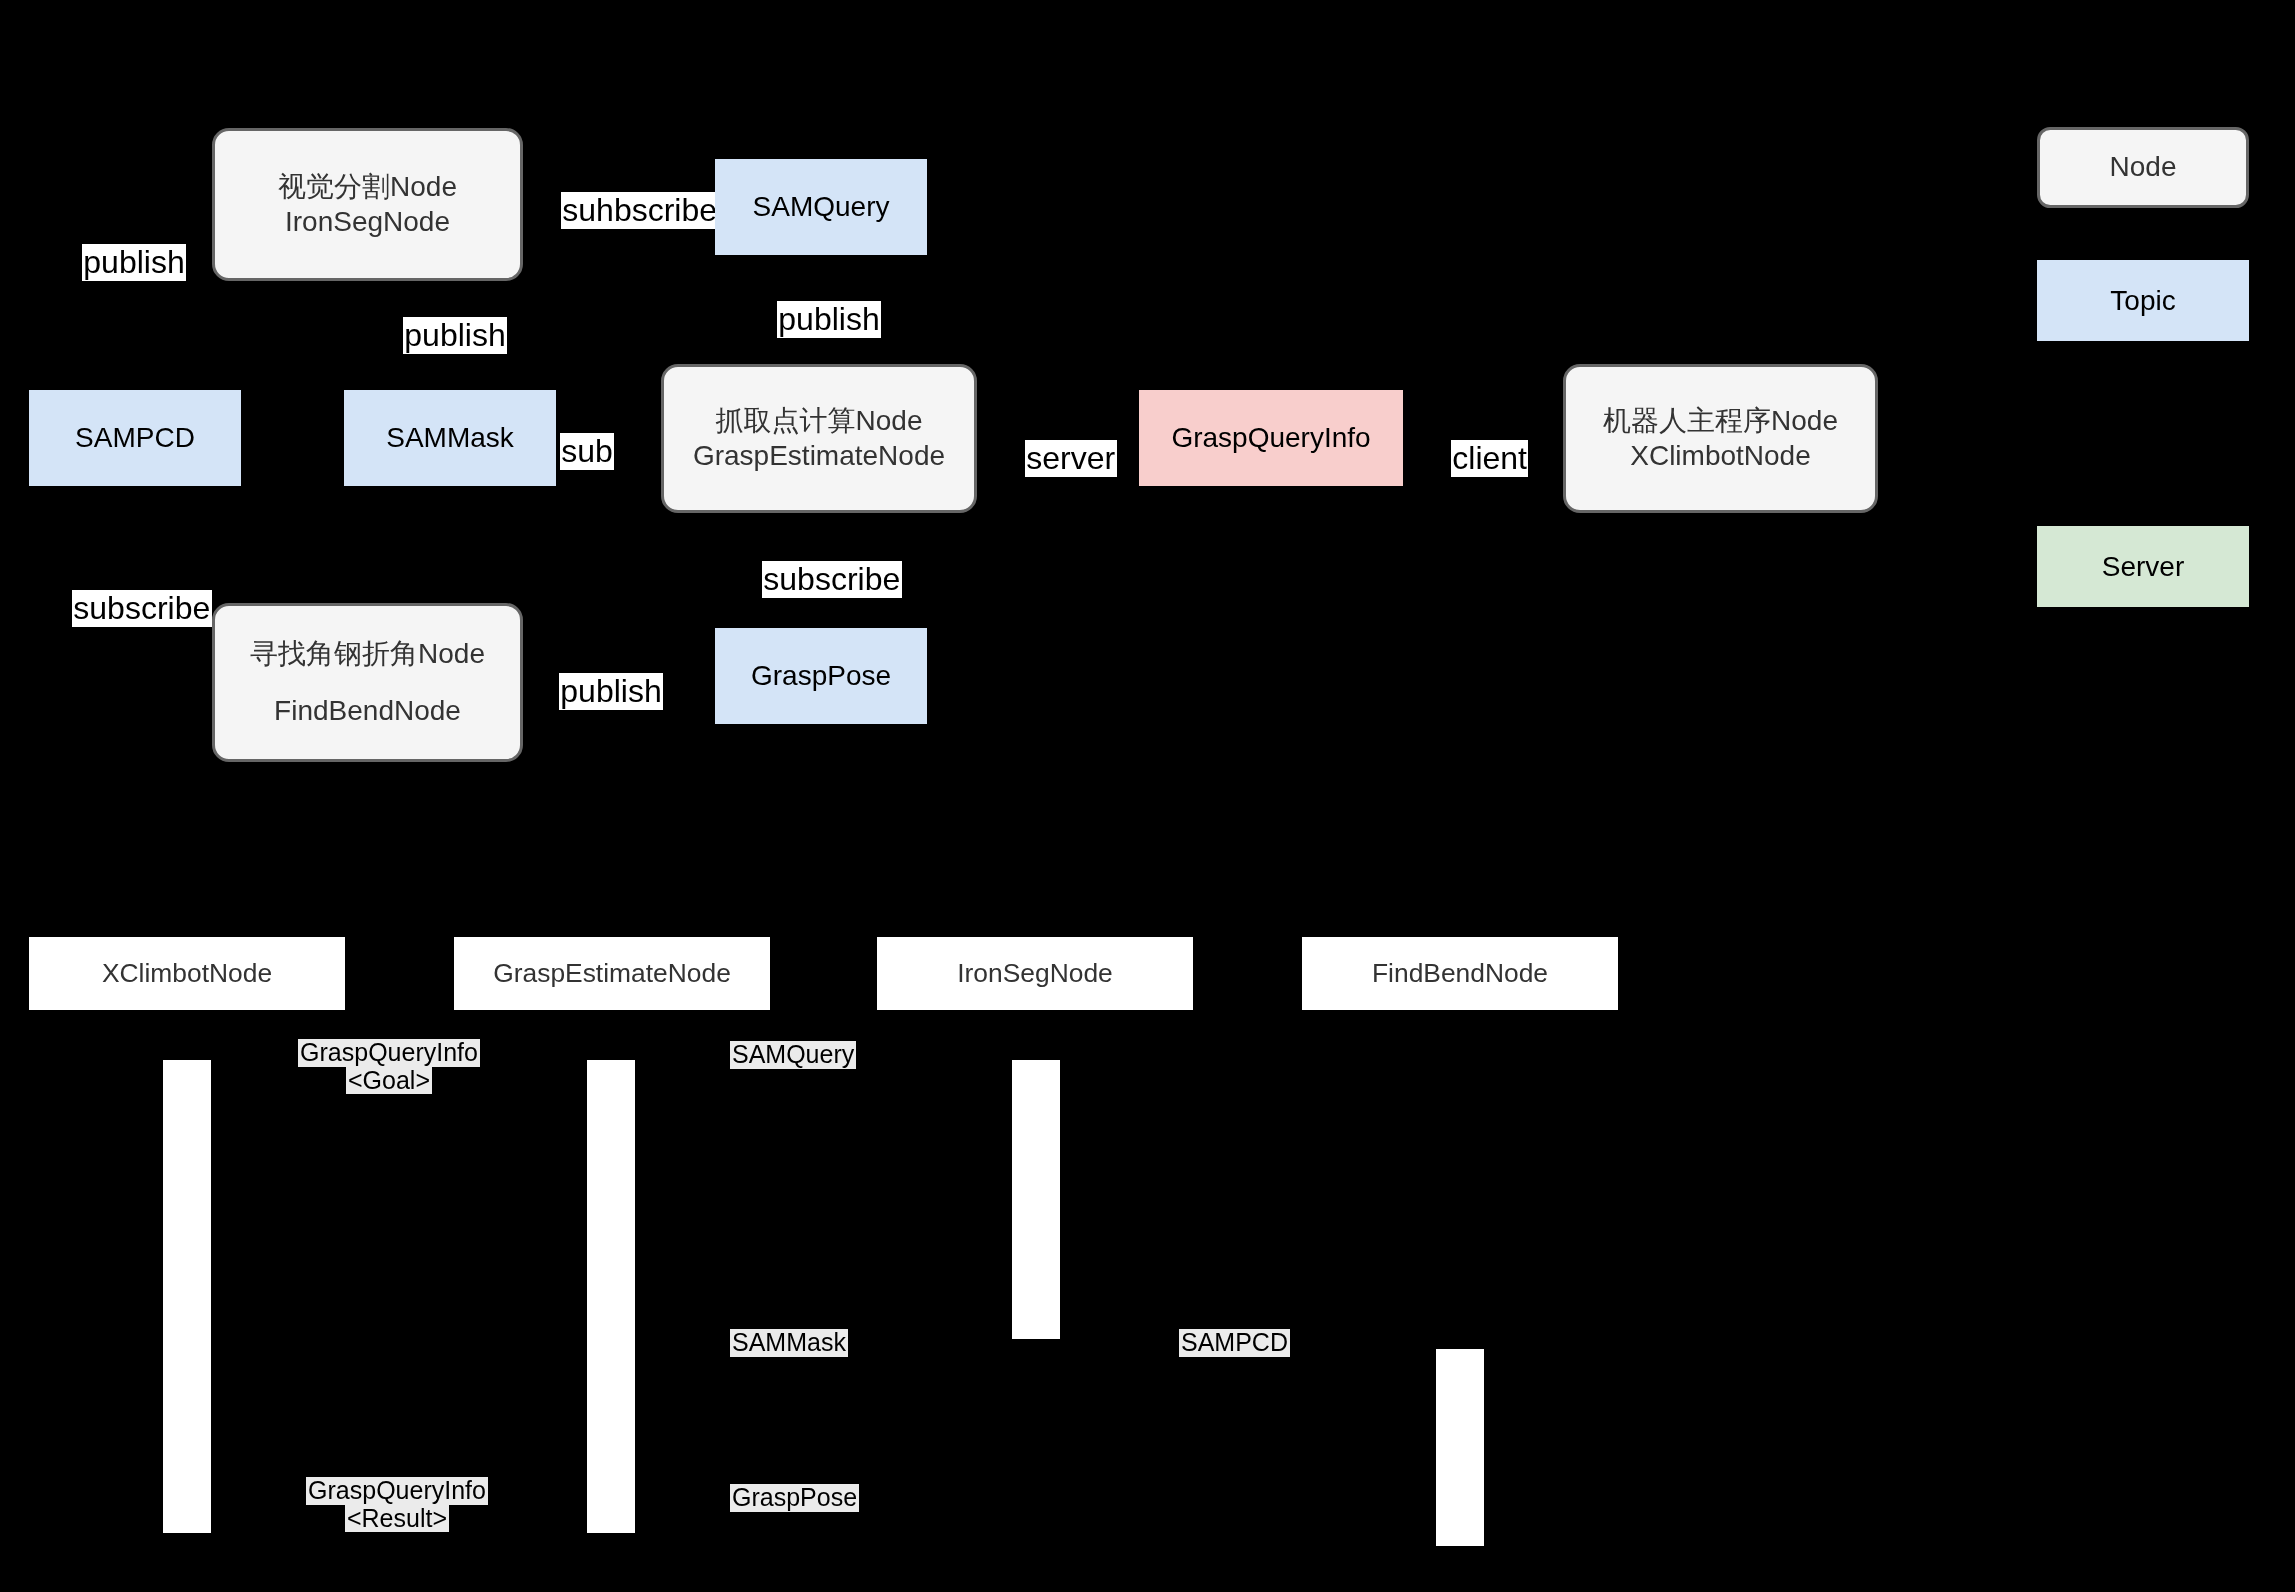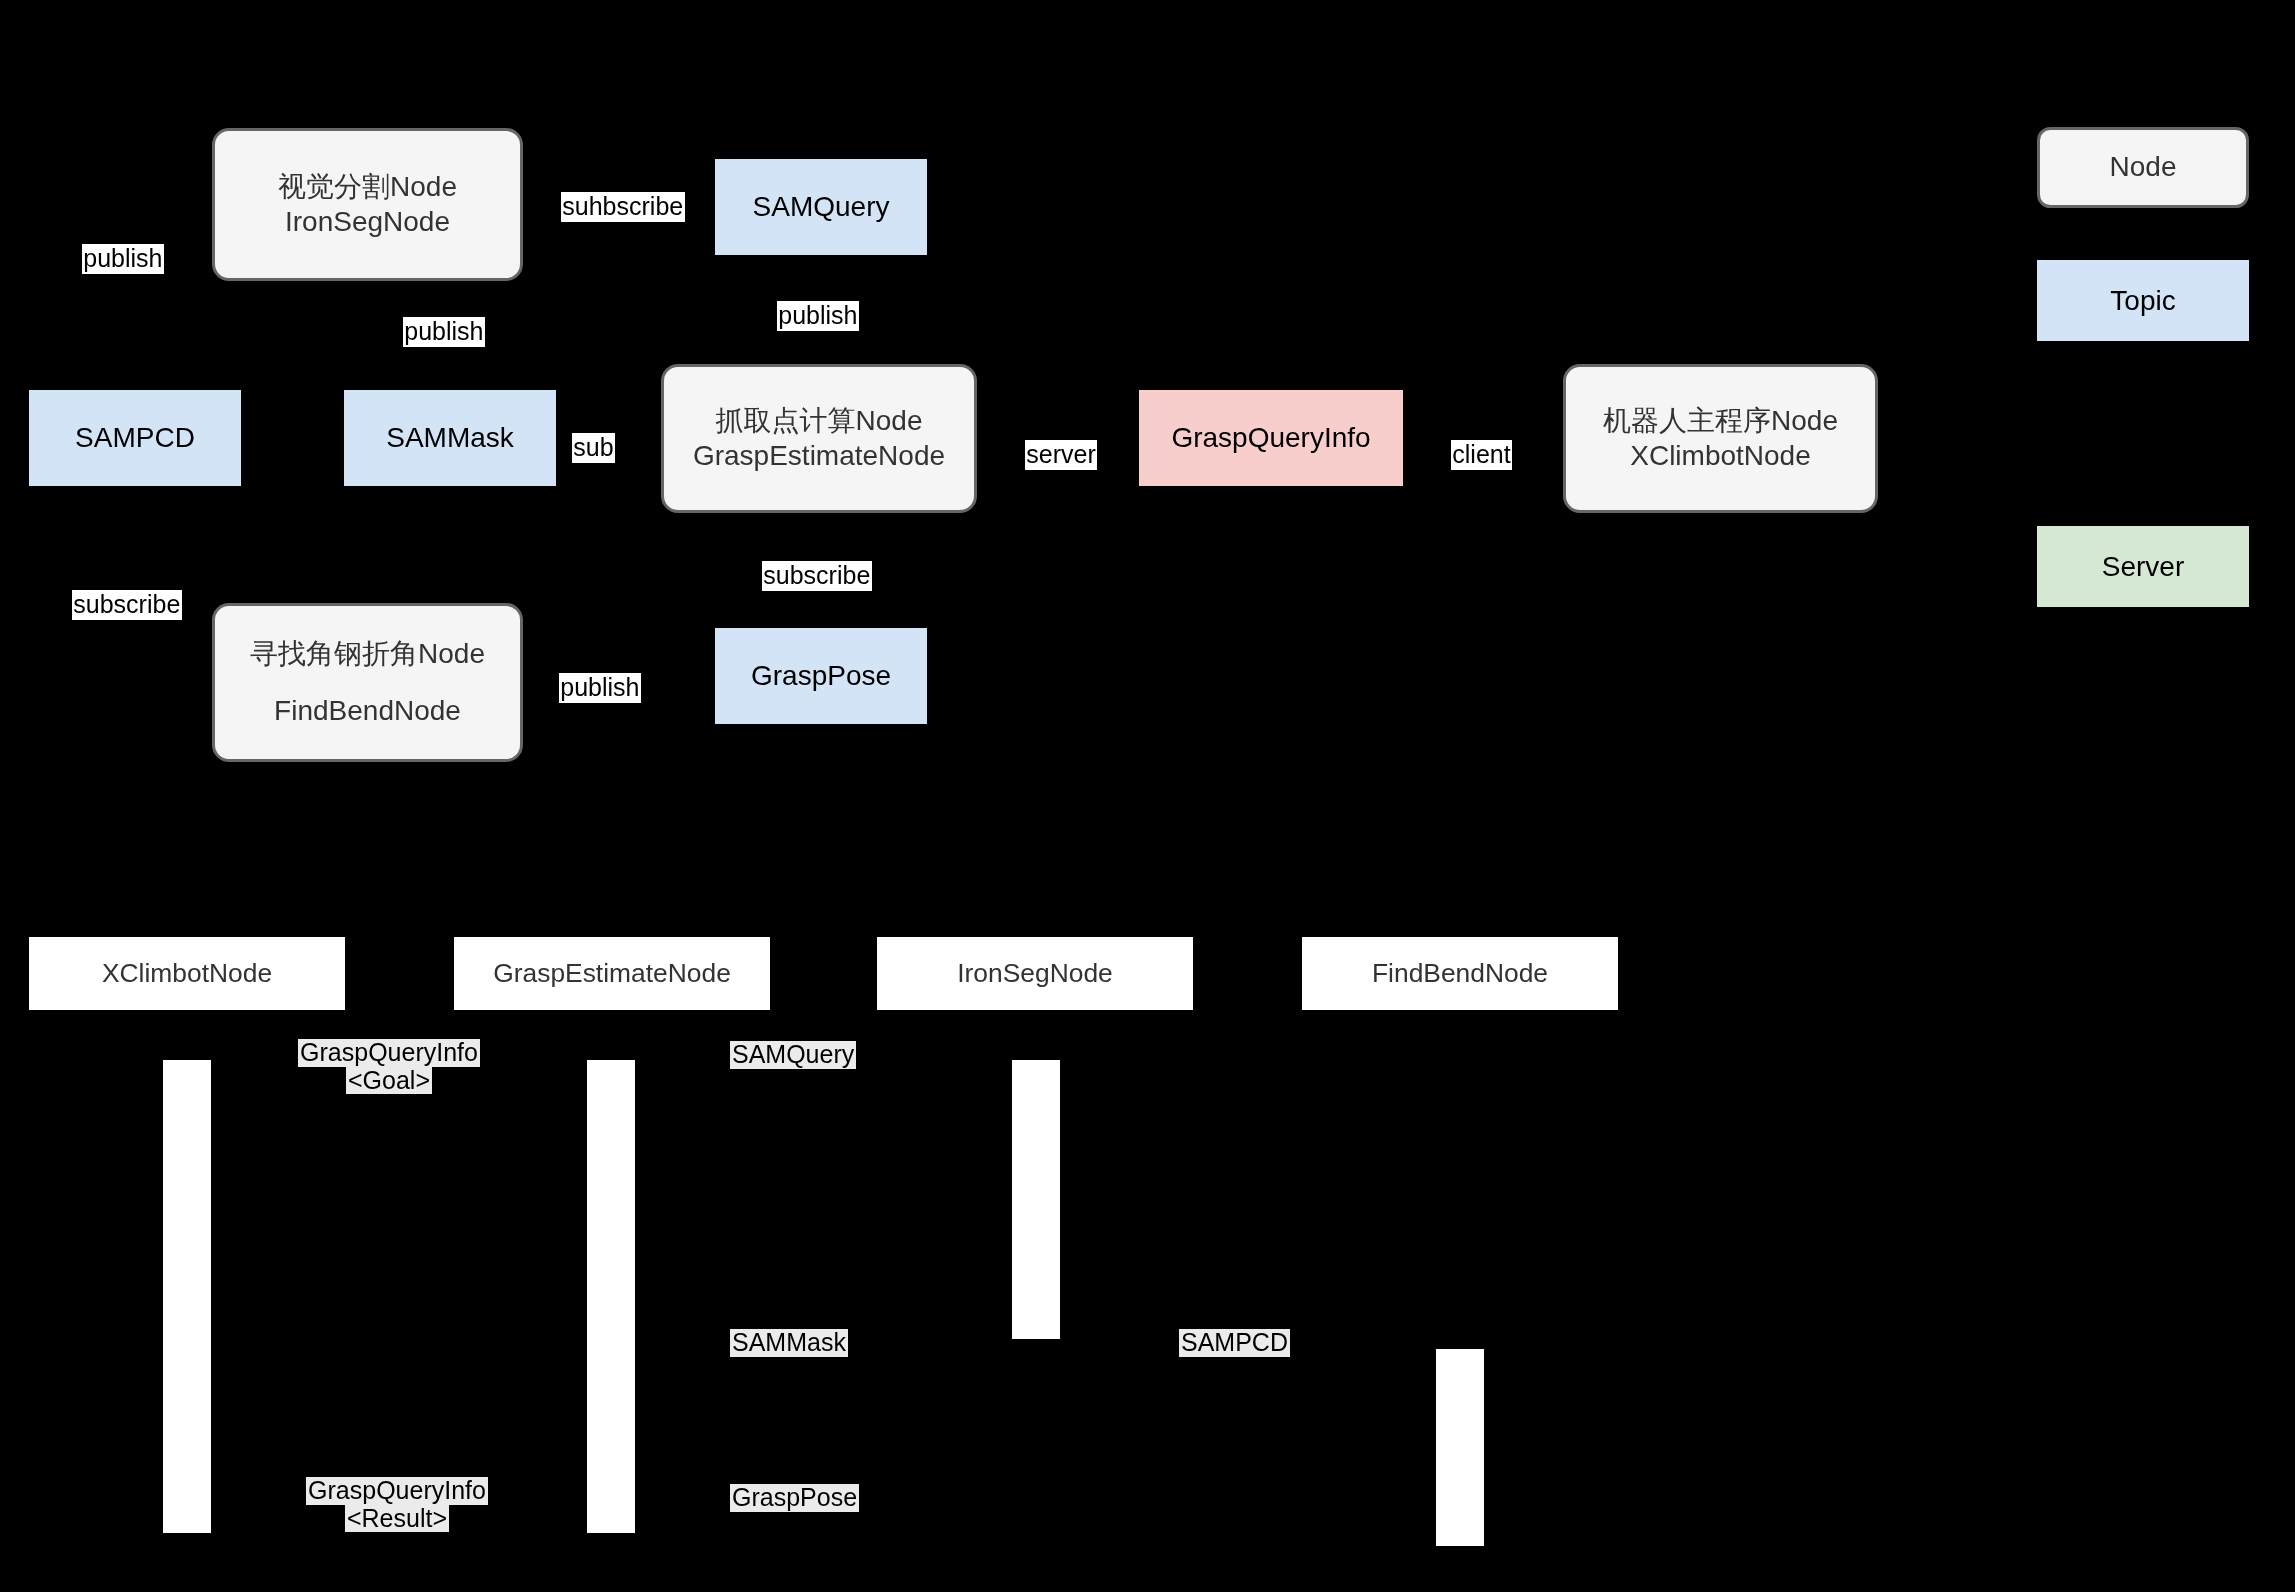--- a/index.html
+++ b/index.html
@@ -68,21 +68,21 @@
     justify-content: center;
     text-align: center;
     font-size: 28px;
   }
 
   
   .edge-label {
     position: absolute;
     background: #ffffff;
     color: #000000;
-    font-size: 25px;
+    font-size: 32px;
     line-height: 1.08;
     padding: 1.3px 1.3px;
     white-space: nowrap;
   }
 
   
   .life-box {
     position: absolute;
     background: #ffffff;
     color: #333333;
@@ -135,21 +135,21 @@
   <div class="topic-box" style="left:715px; top:159px; width:212px; height:96px;">SAMQuery</div>
 
   <div class="edge-label" style="left:403px; top:317px;">publish</div>
 
   <div class="edge-label" style="left:777px; top:301px;">publish</div>
 
   <div class="topic-box" style="left:29px; top:390px; width:212px; height:96px;">SAMPCD</div>
 
   <div class="topic-box" style="left:344px; top:390px; width:212px; height:96px;">SAMMask</div>
 
-  <div class="edge-label" style="left:572px; top:433px;">sub</div>
+  <div class="edge-label" style="left:560px; top:433px;">sub</div>
 
   <div class="node-box" style="left:661px; top:364px; width:316px; height:149px;text-align:right;">
     <span class="ln">抓取点计算Node</span>
     <span class="ln">GraspEstimateNode</span>
   </div>
 
   <div class="edge-label" style="left:1025px; top:440px;">server</div>
 
   <div class="action-box" style="left:1139px; top:390px; width:264px; height:96px;">GraspQueryInfo</div>
 

